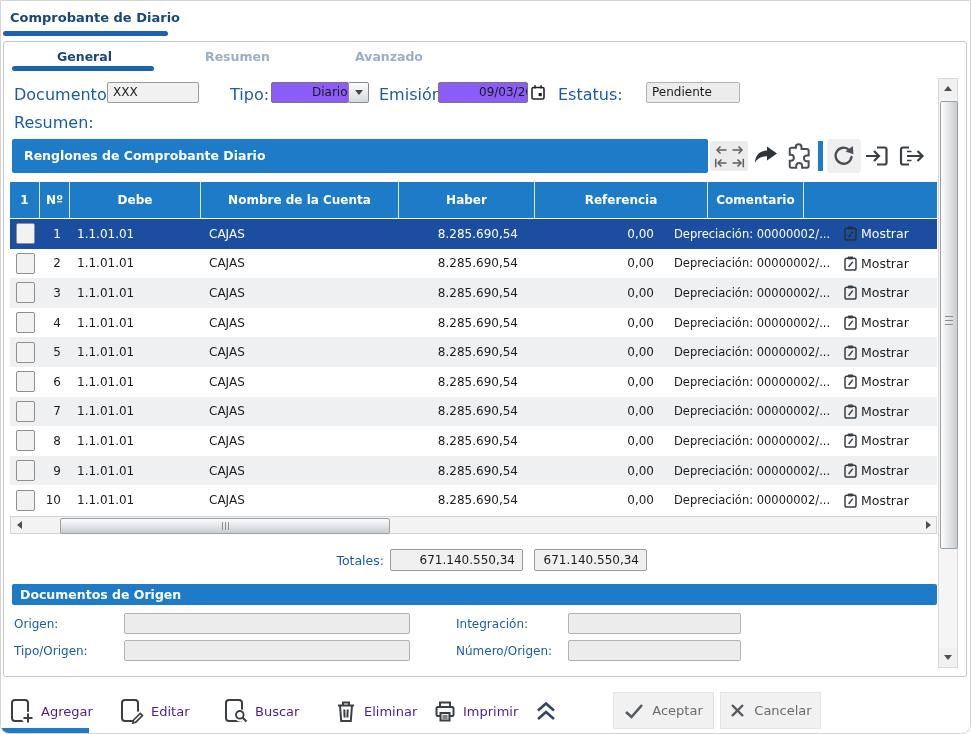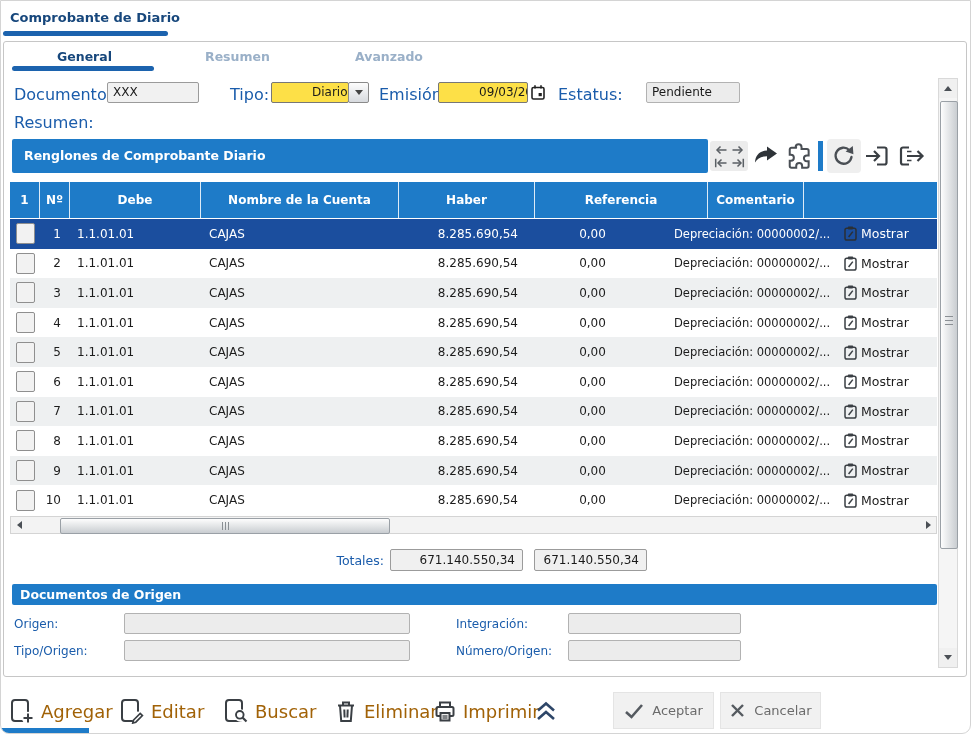--- a/index.html
+++ b/index.html
@@ -13,21 +13,21 @@
   
   .tab{position:absolute;top:7px;font-weight:bold;font-size:12.5px;cursor:default;}
   .tab.active{color:#17477c;}
   .tab.inactive{color:#9ab0c8;}
   .tab-underline{position:absolute;left:8px;top:24px;width:142px;height:5px;background:#1c63ae;border-radius:3px;}
   
   .flabel{position:absolute;color:#1a5cab;font-size:16px;}
   .field{position:absolute;box-sizing:border-box;height:21px;line-height:19px;padding:0 5px;
     background:#f1f1f1;border:1px solid #9b9b9b;border-radius:2px;font-size:12px;color:#1a1a1a;overflow:hidden;white-space:nowrap;}
   .field.readonly{background:#ececec;border-color:#b2b2b2;}
-  .field.white{background:#fde047;border-color:#777;padding-left:40px;}
+  .field.white{background:#8b5cf6;border-color:#777;padding-left:40px;}
   .dd-btn{position:absolute;box-sizing:border-box;width:21px;height:21px;border:1px solid #8a8a8a;border-radius:2px;
     background:linear-gradient(180deg,#fdfdfd,#d7dade);display:flex;align-items:center;justify-content:center;}
   .dd-tri{width:0;height:0;border-left:4px solid transparent;border-right:4px solid transparent;border-top:5px solid #444;}
   .cal-btn{position:absolute;width:20px;height:21px;display:flex;align-items:center;justify-content:center;background:#fff;}
   
   .band{position:absolute;background:#1e7bc8;color:#fff;font-weight:bold;font-size:12.5px;}
   .grid-band{left:8px;top:97px;width:696px;height:34px;line-height:34px;padding-left:12px;box-sizing:border-box;border-radius:2px;}
   .origin-band{left:8px;top:542px;width:925px;height:21px;line-height:21px;padding-left:8px;box-sizing:border-box;border-radius:2px;}
   
   .gt{position:absolute;display:flex;align-items:center;justify-content:center;cursor:pointer;}
@@ -46,21 +46,21 @@
   .tbody{display:block;}
   .trow{display:flex;height:29.6px;align-items:center;font-size:12px;color:#1c1c1c;}
   .trow:nth-child(even){background:#fff;}
   .trow:nth-child(odd){background:#eef0f1;}
   .trow.selected{background:#1b4e9e;color:#fff;}
   .cell{box-sizing:border-box;overflow:hidden;white-space:nowrap;}
   .cell.c0{display:flex;align-items:center;justify-content:center;}
   .chk{width:19px;height:21px;background:#f2f2f2;border:1px solid #8f8f8f;border-radius:2px;box-sizing:border-box;}
   .cell.c1{text-align:right;padding-right:9px;}
   .cell.c2{padding-left:7px;} .cell.c3{padding-left:7px;margin-left:8px;}
-  .cell.c4{text-align:right;padding-right:13px;} .cell.c5{text-align:center;padding-right:13px;}
+  .cell.c4{text-align:right;padding-right:13px;} .cell.c5{text-align:right;padding-right:13px;}
   .cell.c6{padding-left:7px;font-size:11.5px;}
   .cell.c7{display:flex;align-items:center;gap:4px;padding-left:4px;font-size:12.5px;color:inherit;}
   .note-ic{color:#3a3f44;flex:none;}
   .trow.selected .note-ic{color:#2b2f34;}
   
   .hscroll{position:absolute;left:6px;top:474px;width:927px;height:18px;background:#f3f3f3;border:1px solid #d4d4d4;box-sizing:border-box;}
   .hs-btn{position:absolute;top:0;width:16px;height:16px;display:flex;align-items:center;justify-content:center;}
   .tri-l{width:0;height:0;border-top:4px solid transparent;border-bottom:4px solid transparent;border-right:5px solid #4a4f55;}
   .tri-r{width:0;height:0;border-top:4px solid transparent;border-bottom:4px solid transparent;border-left:5px solid #4a4f55;}
   .hs-thumb{position:absolute;left:49px;top:1px;width:328px;height:14px;border:1px solid #9aa0a6;border-radius:2px;
@@ -75,21 +75,21 @@
   
   .vscroll{position:absolute;left:934px;top:36px;width:20px;height:590px;background:#f5f5f5;border:1px solid #d9d9d9;box-sizing:border-box;}
   .vs-btn{position:absolute;left:0;width:18px;height:19px;display:flex;align-items:center;justify-content:center;background:#f0f0f0;}
   .tri-u{width:0;height:0;border-left:4px solid transparent;border-right:4px solid transparent;border-bottom:5px solid #4a4f55;}
   .tri-d{width:0;height:0;border-left:4px solid transparent;border-right:4px solid transparent;border-top:5px solid #4a4f55;}
   .vs-thumb{position:absolute;left:1px;top:22px;width:16px;height:446px;border:1px solid #9aa0a6;border-radius:2px;
     background:linear-gradient(90deg,#fdfdfd,#c9cdd1);}
   .vgrip{position:absolute;left:4px;width:8px;height:1px;background:#8a8f94;}
   
   .footer-item{position:absolute;top:696px;height:28px;display:flex;align-items:center;gap:6px;cursor:pointer;}
-  .footer-label{color:#a16207;font-size:18px;}
+  .footer-label{color:#4c1d95;font-size:13px;}
   .btn{position:absolute;top:691px;width:101px;height:37px;box-sizing:border-box;background:#f1f1f1;border:1px solid #e4e4e4;
     display:flex;align-items:center;justify-content:center;gap:8px;color:#6b6b6b;font-size:13px;cursor:pointer;}
   .bottom-bar{position:absolute;left:0;bottom:0;width:88px;height:5px;background:#1e7bc8;border-radius:0 0 0 8px;}
   svg{display:block;}
 </style>
 </head>
 <body>
 
 <div class="window">
   <div class="win-title">Comprobante de Diario</div>

